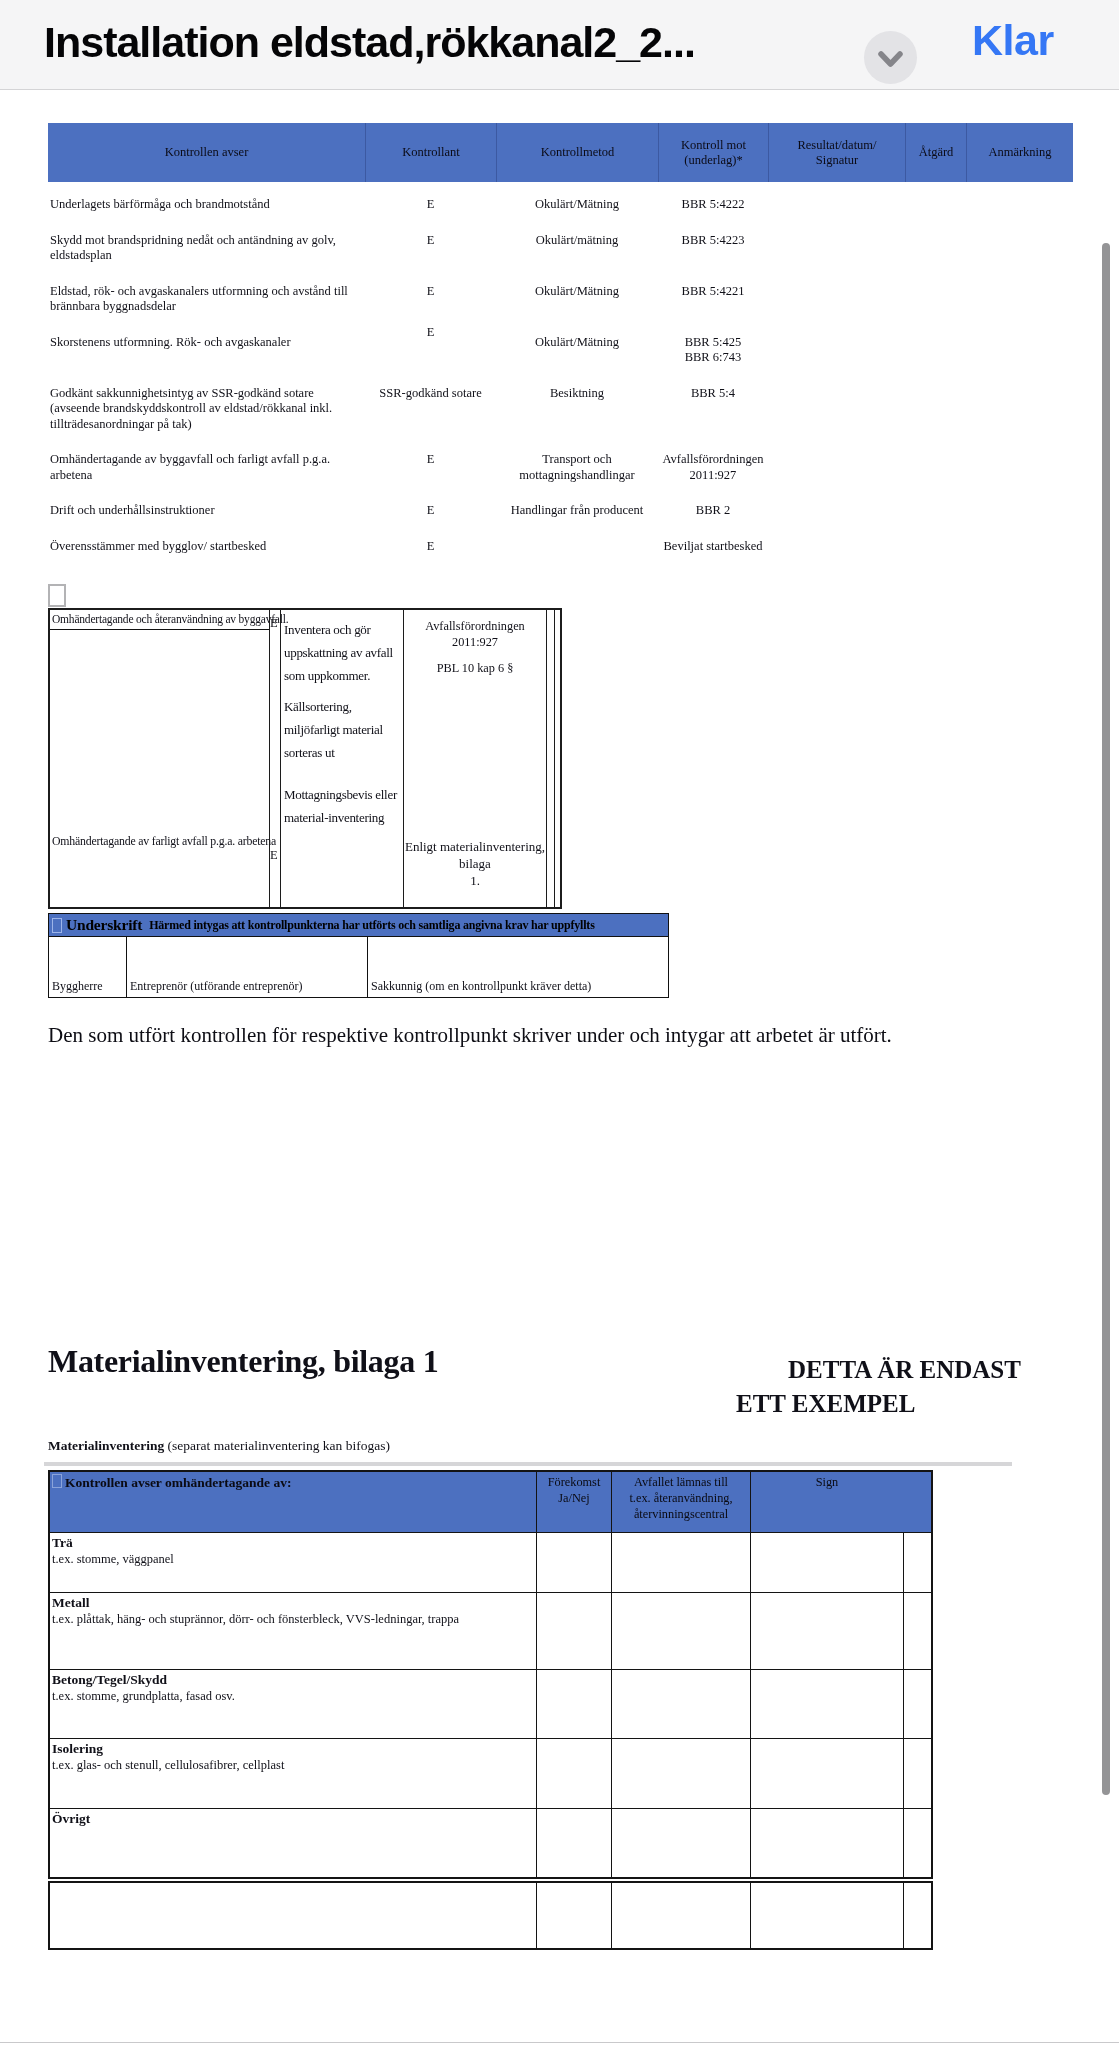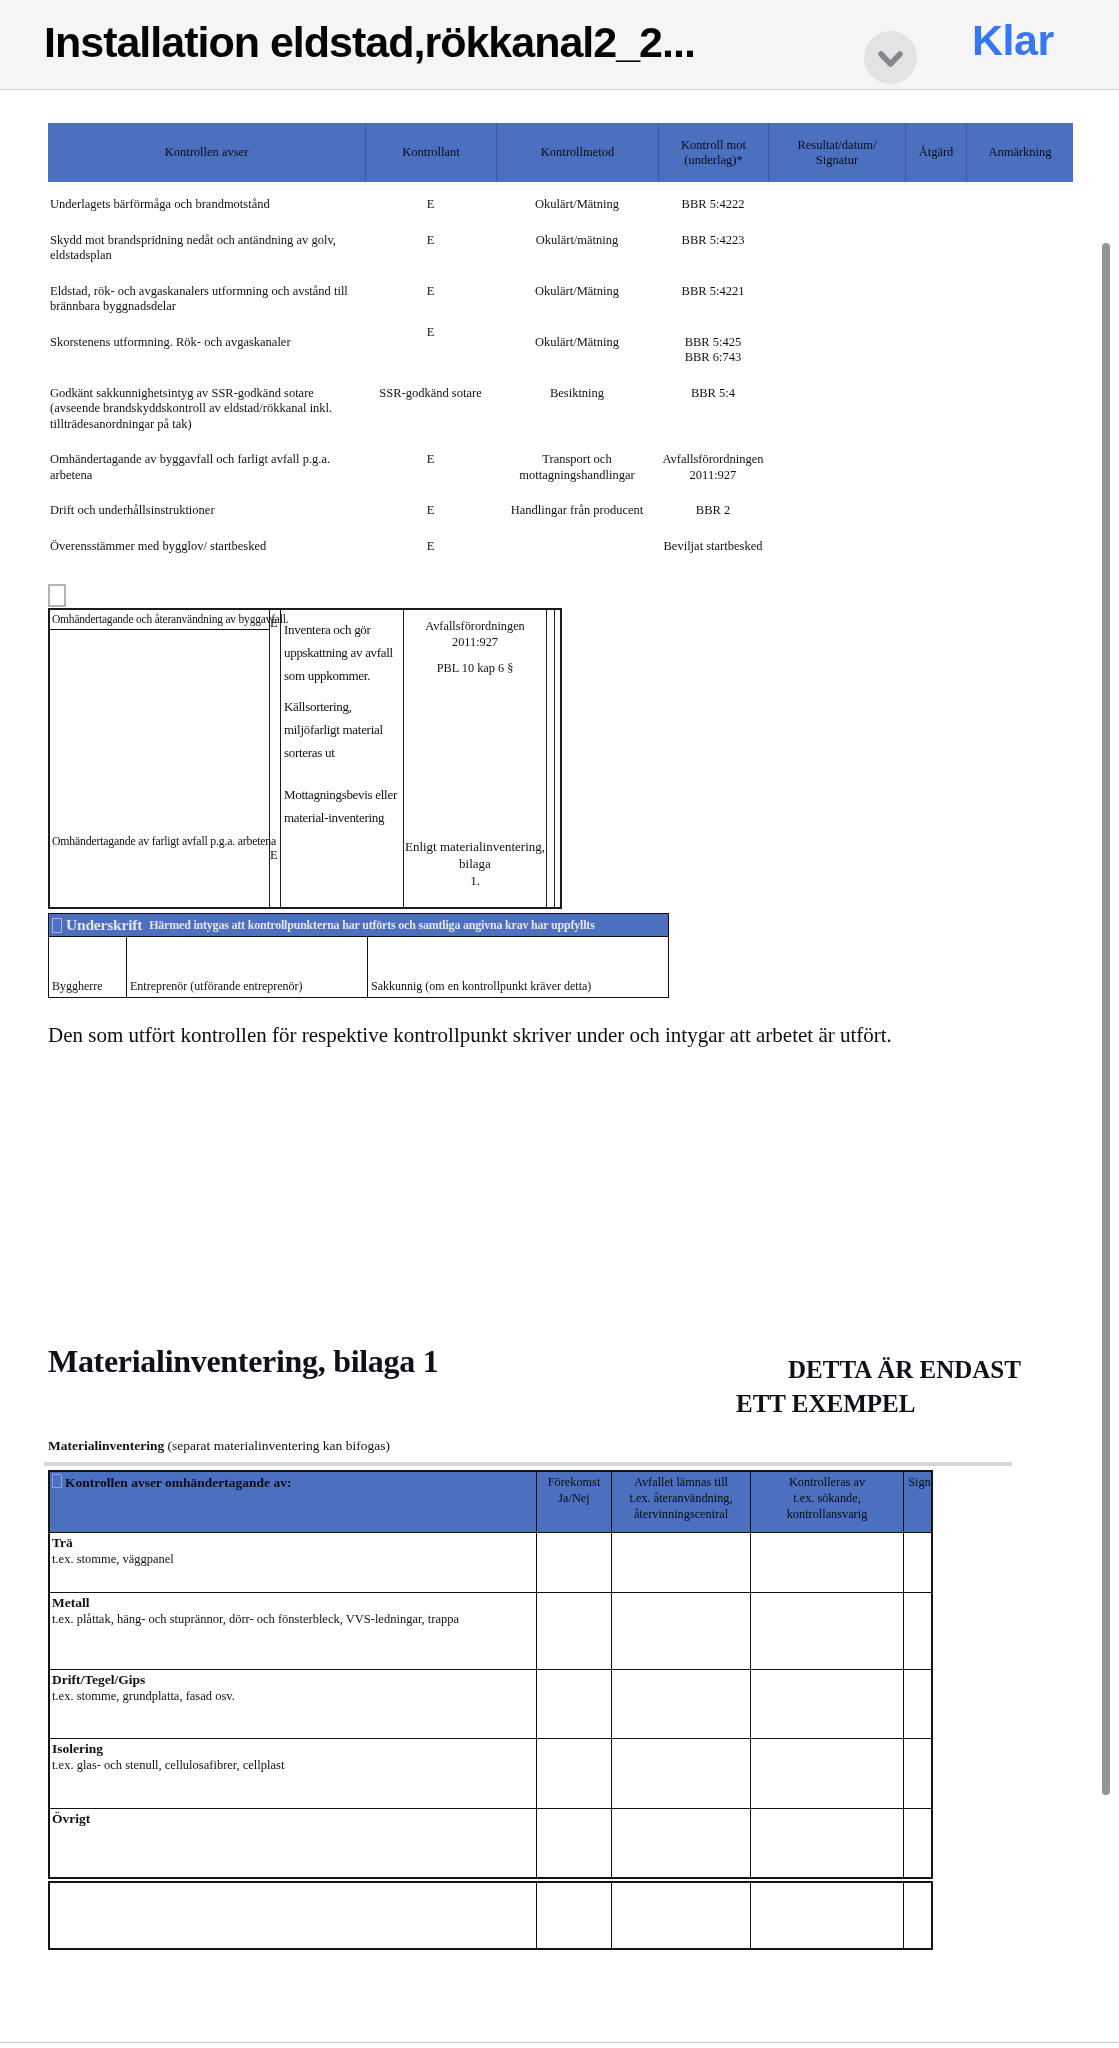--- a/index.html
+++ b/index.html
@@ -54,21 +54,21 @@
   .wt-metod-b{font-size:13px;line-height:23px;letter-spacing:-0.3px;padding:8px 0 0 3px;}
   .wt-metod-c{position:absolute;left:3px;top:173px;font-size:13px;line-height:23px;
               letter-spacing:-0.3px;}
   .wt-mot-a{font-size:12.3px;line-height:16px;text-align:center;padding-top:8px;}
   .wt-mot-b{font-size:12.3px;line-height:16px;text-align:center;margin-top:10px;}
   .wt-enligt{position:absolute;left:-14px;top:228px;width:170px;font-size:13px;
              line-height:17px;text-align:center;}
   
   .sig-bar{position:absolute;left:48px;top:913px;width:621px;height:24px;box-sizing:border-box;
            background:var(--table-blue,#4c70c0);border:1.5px solid #111;
-           display:flex;align-items:center;padding-left:3px;color:#e5e5e5;}
+           display:flex;align-items:center;padding-left:3px;color:#000000;}
   .sig-tofu{display:inline-block;width:8px;height:13px;border:1.5px solid #9db4e8;
             margin-right:4px;flex:none;}
   .sig-word{font-size:15.5px;font-weight:bold;letter-spacing:-0.2px;white-space:nowrap;}
   .sig-statement{font-size:12px;font-weight:bold;letter-spacing:-0.2px;margin-left:7px;
                  white-space:nowrap;}
   .sig-row{position:absolute;left:48px;top:937px;width:621px;height:61px;box-sizing:border-box;
            border:1.5px solid #111;border-top:none;display:grid;
            grid-template-columns:77px 241px auto;}
   .sig-cell{position:relative;border-left:1.5px solid #111;}
   .sig-cell:first-child{border-left:none;}
@@ -246,23 +246,20 @@
 
     <div class="inv-shadow"></div>
     <section class="inventory-table">
       <div class="inv-header">
         <div class="inv-hc"><span class="inv-tofu"></span><span>Kontrollen avser omhändertagande av:</span></div>
         <div class="inv-hc pre">Förekomst
 Ja/Nej</div>
         <div class="inv-hc pre">Avfallet lämnas till
 t.ex. återanvändning,
 återvinningscentral</div>
-        <div class="inv-hc pre">Kontrolleras av
-t.ex. sökande,
-kontrollansvarig</div>
         <div class="inv-hc">Sign</div>
       </div>
       <div class="inv-row h60">
         <div class="inv-cell">
           <div class="inv-name">Trä</div>
           <div class="inv-desc">t.ex. stomme, väggpanel</div>
         </div>
         <div class="inv-cell"></div>
         <div class="inv-cell"></div>
         <div class="inv-cell"></div>
@@ -273,21 +270,21 @@
           <div class="inv-name">Metall</div>
           <div class="inv-desc">t.ex. plåttak, häng- och stuprännor, dörr- och fönsterbleck, VVS-ledningar, trappa</div>
         </div>
         <div class="inv-cell"></div>
         <div class="inv-cell"></div>
         <div class="inv-cell"></div>
         <div class="inv-cell"></div>
       </div>
       <div class="inv-row h69">
         <div class="inv-cell">
-          <div class="inv-name">Drift/Tegel/Gips</div>
+          <div class="inv-name">Betong/Tegel/Skydd</div>
           <div class="inv-desc">t.ex. stomme, grundplatta, fasad osv.</div>
         </div>
         <div class="inv-cell"></div>
         <div class="inv-cell"></div>
         <div class="inv-cell"></div>
         <div class="inv-cell"></div>
       </div>
       <div class="inv-row h70">
         <div class="inv-cell">
           <div class="inv-name">Isolering</div>

